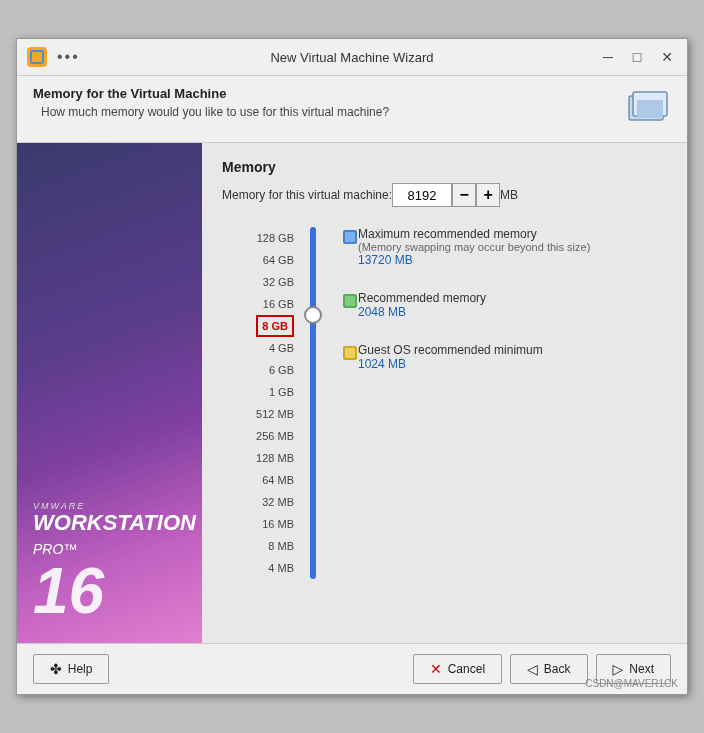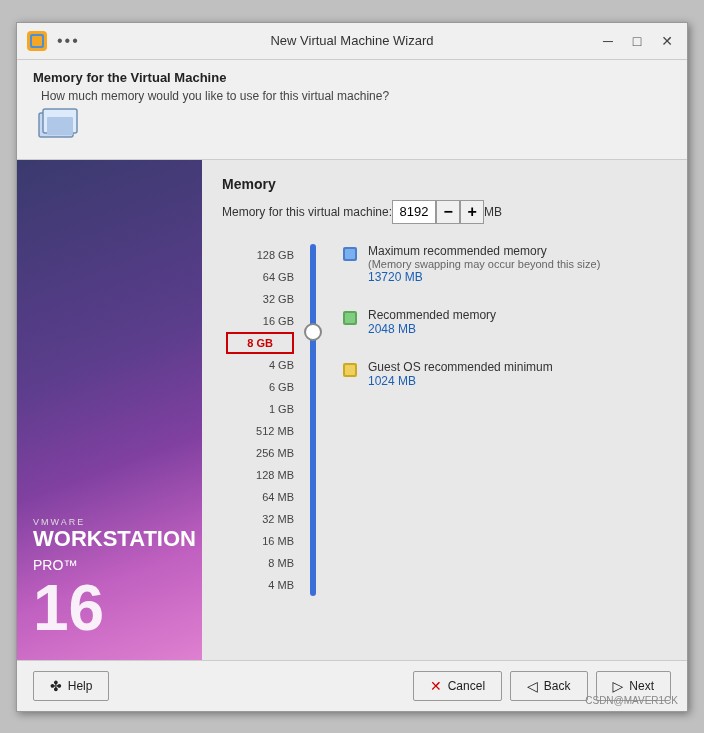--- a/index.html
+++ b/index.html
@@ -62,21 +62,20 @@
       color: #444;
       padding: 2px 6px;
     }
     .header-section {
       padding: 10px 16px 8px 16px;
       background: #f0f0f0;
       border-bottom: 1px solid #ccc;
       display: flex;
       justify-content: space-between;
       align-items: flex-start;
-      flex-direction: column;
     }
     .header-text h2 {
       font-size: 13px;
       font-weight: bold;
       color: #222;
       margin-bottom: 4px;
     }
     .header-text p {
       font-size: 12px;
       color: #444;
@@ -100,20 +99,21 @@
       padding: 16px;
       position: relative;
       overflow: hidden;
       min-height: 500px;
     }
     .sidebar-brand {
       color: white;
       position: absolute;
       bottom: 20px;
       left: 16px;
+      font-style: italic;
     }
     .sidebar-vmware {
       font-size: 9px;
       letter-spacing: 2px;
       color: #ddd;
       font-weight: normal;
     }
     .sidebar-workstation {
       font-size: 22px;
       font-weight: bold;
@@ -147,21 +147,21 @@
     .memory-input-row {
       display: flex;
       align-items: center;
       margin-bottom: 20px;
     }
     .memory-label {
       font-size: 12px;
       color: #333;
     }
     .memory-value {
-      width: 44px;
+      width: 60px;
       height: 24px;
       border: 1px solid #999;
       text-align: center;
       font-size: 13px;
       background: white;
       padding: 2px 4px;
     }
     .memory-btn {
       width: 24px;
       height: 24px;
@@ -199,21 +199,20 @@
     .info-section {
       flex: 1;
       display: flex;
       flex-direction: column;
       gap: 24px;
       padding-top: 0px;
     }
     .info-item {
       display: flex;
       align-items: flex-start;
-      gap: 10px;
     }
     .info-icon {
       width: 16px;
       height: 16px;
       margin-top: 2px;
       flex-shrink: 0;
     }
     .info-text .info-title {
       font-size: 12px;
       color: #333;
@@ -222,21 +221,21 @@
     .info-text .info-subtitle {
       font-size: 11px;
       color: #666;
     }
     .info-text .info-value {
       font-size: 12px;
       color: #1a5fb4;
     }
     .highlighted-label {
       border: 2px solid #cc0000;
-      padding: 0 19px;
+      padding: 0 4px;
     }
     .footer {
       display: flex;
       justify-content: space-between;
       align-items: center;
       padding: 10px 16px;
       background: #f0f0f0;
       border-top: 1px solid #ccc;
     }
     .footer-left {

